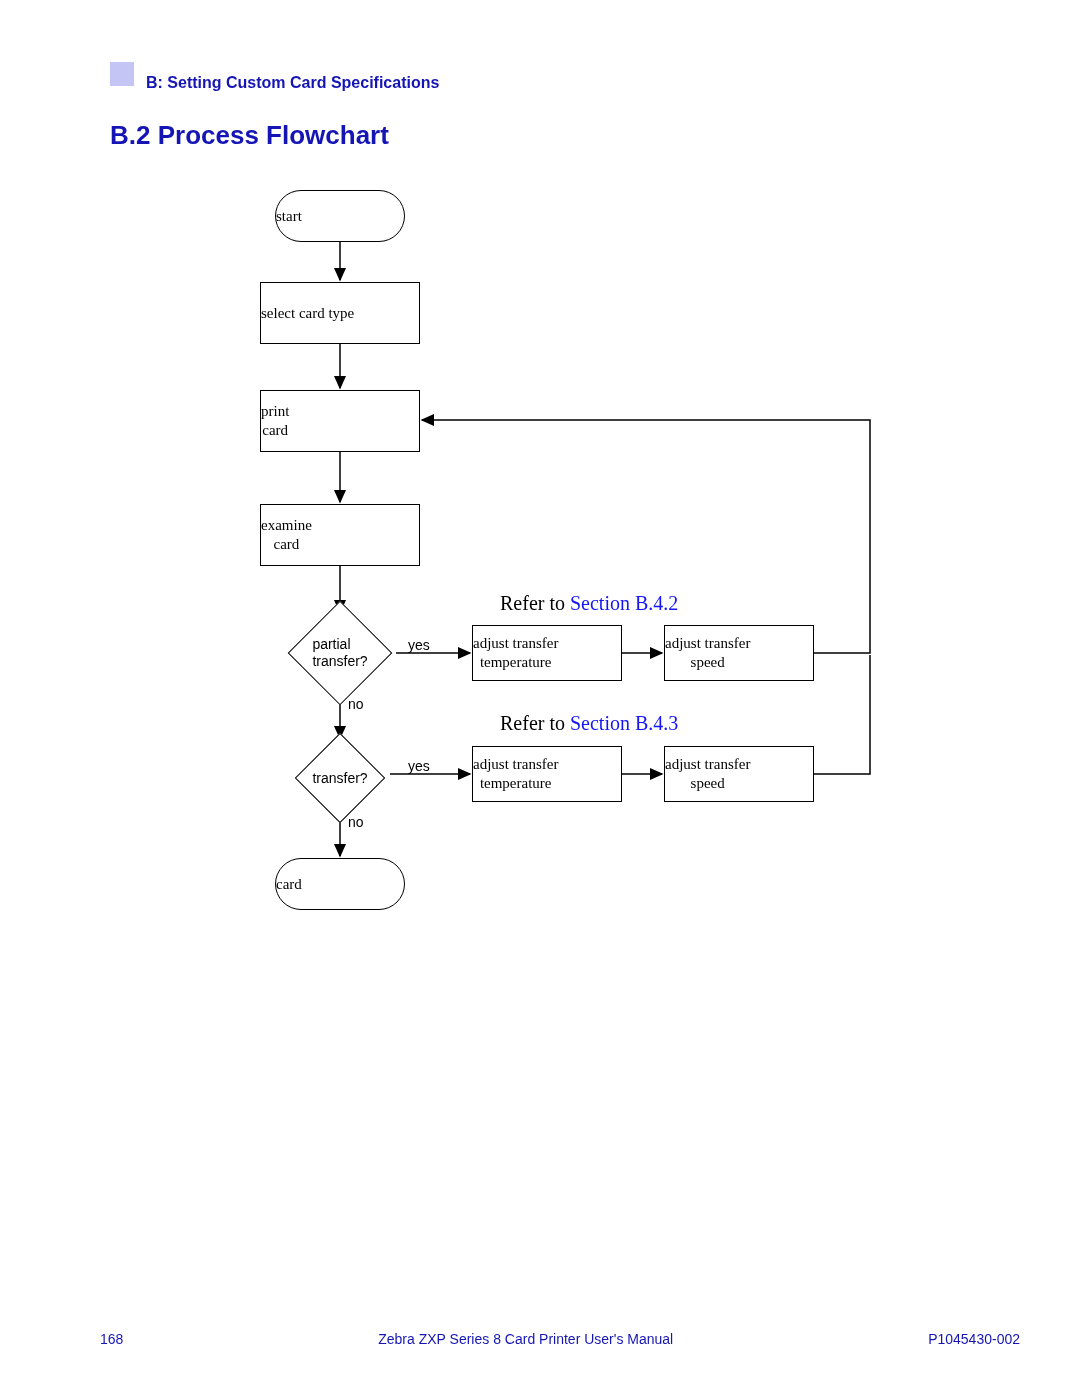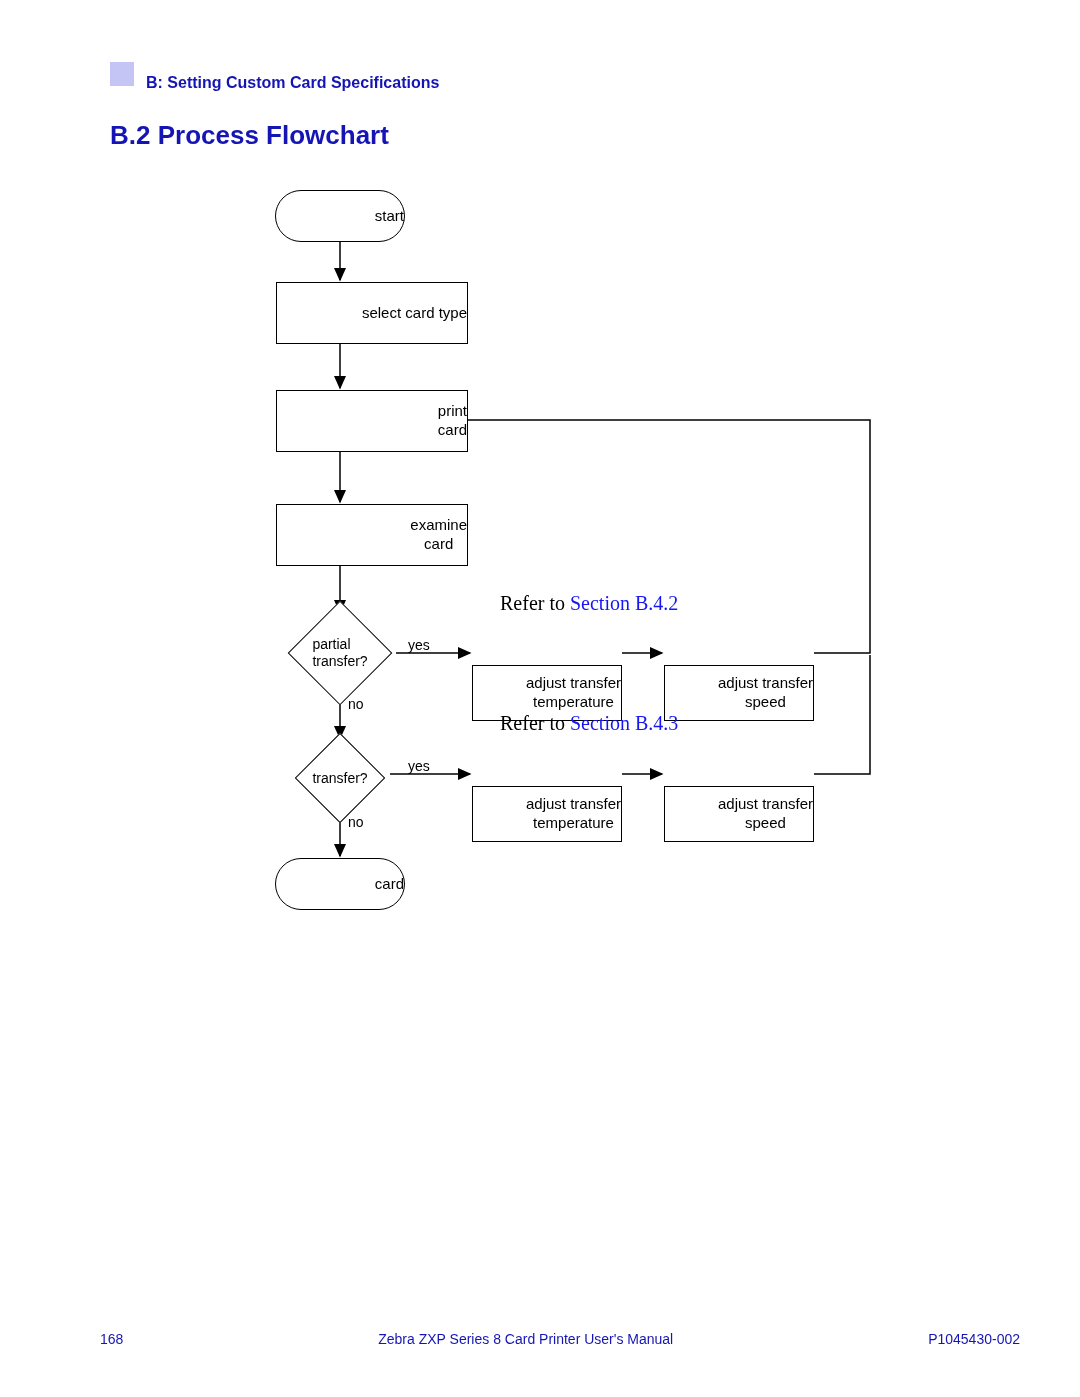--- a/index.html
+++ b/index.html
@@ -43,43 +43,43 @@
       top: 180px;
       left: 110px;
       width: 860px;
       height: 760px;
     }
     .node {
       position: absolute;
       background: #fff;
       display: flex;
       align-items: center;
-      justify-content: flex-end;
+      justify-content: flex-start;
       text-align: center;
       font-size: 15px;
       line-height: 1.25;
+      font-family: Liberation Serif, serif;
     }
     .oval {
       border: 1.5px solid #000;
       border-radius: 28px;
       width: 130px;
       height: 52px;
       left: 165px;
     }
     .rect {
       border: 1.5px solid #000;
-      width: 192px;
+      width: 160px;
       height: 62px;
-      left: 166px;
+      left: 150px;
     }
     .rect-sm {
       border: 1.5px solid #000;
       width: 150px;
       height: 56px;
-      margin-top: 40px;
     }
     .diamond-wrap {
       position: absolute;
       left: 170px;
       width: 120px;
       height: 78px;
     }
     .diamond-shape {
       position: absolute;
       top: 50%; left: 50%;

